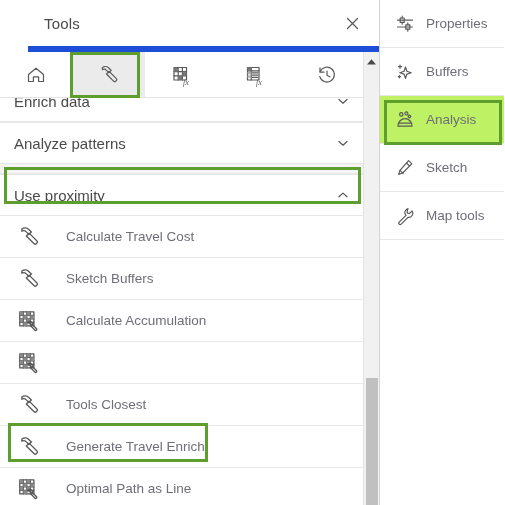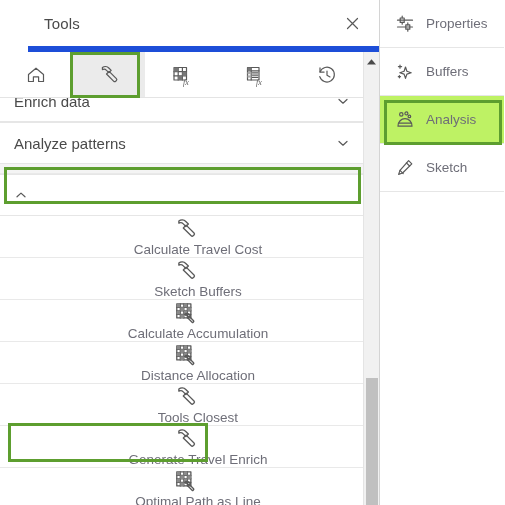--- a/index.html
+++ b/index.html
@@ -121,21 +121,20 @@
 
   .tool-item {
     height: 42px;
     display: flex;
     align-items: center;
     padding-left: 16px;
     box-sizing: border-box;
     background: #ffffff;
     border-bottom: 1px solid #e9e9e9;
     cursor: pointer;
-    flex-direction: column;
   }
   .tool-item .ti-icon {
     width: 34px;
     min-width: 34px;
     display: flex;
     align-items: center;
     justify-content: flex-start;
   }
   .tool-item .ti-label {
     font-size: 13.5px;
@@ -306,20 +305,21 @@
         <div class="section-head">
           <span class="sh-label">Analyze patterns</span>
           <svg width="14" height="14" viewBox="0 0 14 14">
             <path class="icon-stroke" d="M3 5.5 L7 9.2 L11 5.5"></path>
           </svg>
         </div>
 
         <div class="section-gap"></div>
 
         <div class="section-head">
+          <span class="sh-label">Use proximity</span>
           <svg width="14" height="14" viewBox="0 0 14 14">
             <path class="icon-stroke" d="M3 8.8 L7 5.1 L11 8.8"></path>
           </svg>
         </div>
 
         <div class="tool-item">
           <span class="ti-icon">
             <svg width="26" height="26" viewBox="0 0 24 24">
               <path class="icon-stroke" d="M5.4 4.6 C7.3 3.2 10.2 3.4 11.8 5.0 L14.2 7.4 L11.9 9.7 L9.5 7.3 C8.4 6.2 6.8 5.9 5.4 6.6 Z"></path>
               <path class="icon-stroke" d="M12.1 8.4 L19.4 15.7 C19.9 16.2 19.9 17.0 19.4 17.5 L18.6 18.3 C18.1 18.8 17.3 18.8 16.8 18.3 L9.5 11.0 Z"></path>
@@ -366,21 +366,20 @@
               <rect x="10" y="3.5" width="3.25" height="3.25" fill="#8a8a8a"></rect>
               <rect x="6.75" y="6.75" width="3.25" height="3.25" fill="#8a8a8a"></rect>
               <rect x="13.25" y="6.75" width="3.25" height="3.25" fill="#8a8a8a"></rect>
               <rect x="3.5" y="10" width="3.25" height="3.25" fill="#8a8a8a"></rect>
               <rect x="10" y="10" width="3.25" height="3.25" fill="#8a8a8a"></rect>
               <rect x="6.75" y="13.25" width="3.25" height="3.25" fill="#8a8a8a"></rect>
               <path class="icon-stroke" d="M11.0 13.0 C12.2 12.2 13.9 12.3 14.8 13.2 L16.1 14.5 L14.8 15.8 L13.5 14.5 C12.9 13.9 12.0 13.7 11.2 14.1 Z" fill="#ffffff"></path>
               <path class="icon-stroke" d="M14.9 15.0 L19.0 19.1 C19.3 19.4 19.3 19.8 19.0 20.1 L18.6 20.5 C18.3 20.8 17.9 20.8 17.6 20.5 L13.5 16.4 Z" fill="#ffffff"></path>
             </svg>
           </span>
-          <span class="ti-label">Distance Allocation</span>
         </div>
 
         <div class="tool-item">
           <span class="ti-icon">
             <svg width="26" height="26" viewBox="0 0 24 24">
               <path class="icon-stroke" d="M5.4 4.6 C7.3 3.2 10.2 3.4 11.8 5.0 L14.2 7.4 L11.9 9.7 L9.5 7.3 C8.4 6.2 6.8 5.9 5.4 6.6 Z"></path>
               <path class="icon-stroke" d="M12.1 8.4 L19.4 15.7 C19.9 16.2 19.9 17.0 19.4 17.5 L18.6 18.3 C18.1 18.8 17.3 18.8 16.8 18.3 L9.5 11.0 Z"></path>
             </svg>
           </span>
           <span class="ti-label">Tools Closest</span>
@@ -474,18 +473,26 @@
       <span class="si-icon">
         <svg width="20" height="20" viewBox="0 0 20 20">
           <path class="icon-stroke" d="M13.6 2.6 L16.8 5.8 L7.6 15.0 L3.6 16.4 L5.0 12.4 Z"></path>
           <path class="icon-stroke" d="M11.4 4.8 L14.6 8.0"></path>
           <path class="icon-stroke" d="M5.0 12.4 L8.2 15.6"></path>
         </svg>
       </span>
       <span class="si-label">Sketch</span>
     </div>
 
+    <div class="side-item">
+      <span class="si-icon">
+        <svg width="20" height="20" viewBox="0 0 20 20">
+          <path class="icon-stroke" d="M13.0 2.6 A4.1 4.1 0 0 0 11.0 9.4 L4.2 16.2 A1.4 1.4 0 0 0 6.2 18.2 L13.0 11.4 A4.1 4.1 0 0 0 17.0 5.0 L14.6 7.4 L12.4 7.2 L12.2 5.0 Z"></path>
+        </svg>
+      </span>
+      <span class="si-label">Map tools</span>
+    </div>
 
     <div class="side-filler"></div>
   </div>
 
   <div class="hl" id="hl-analysis"></div>
 </div>
 
 </body></html>

